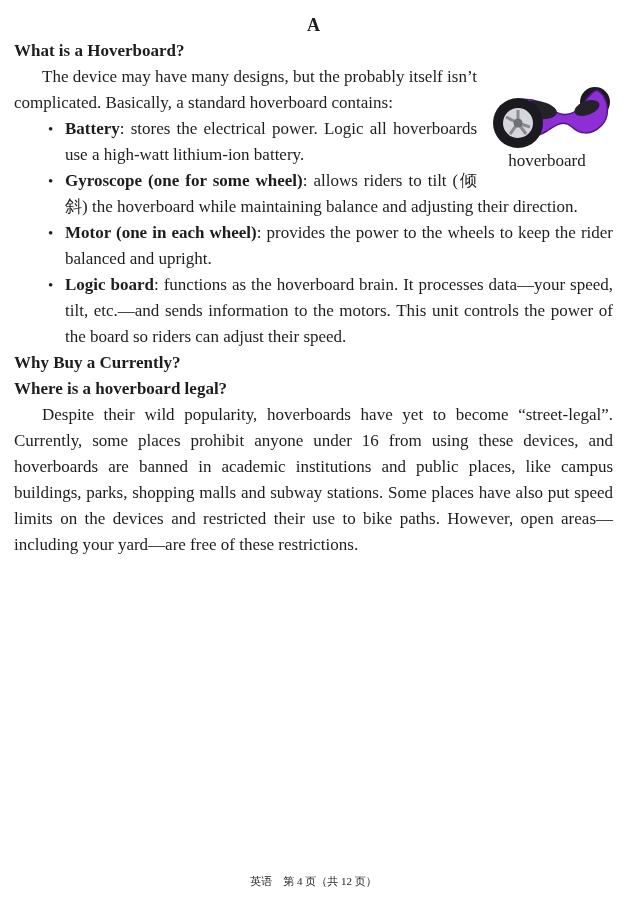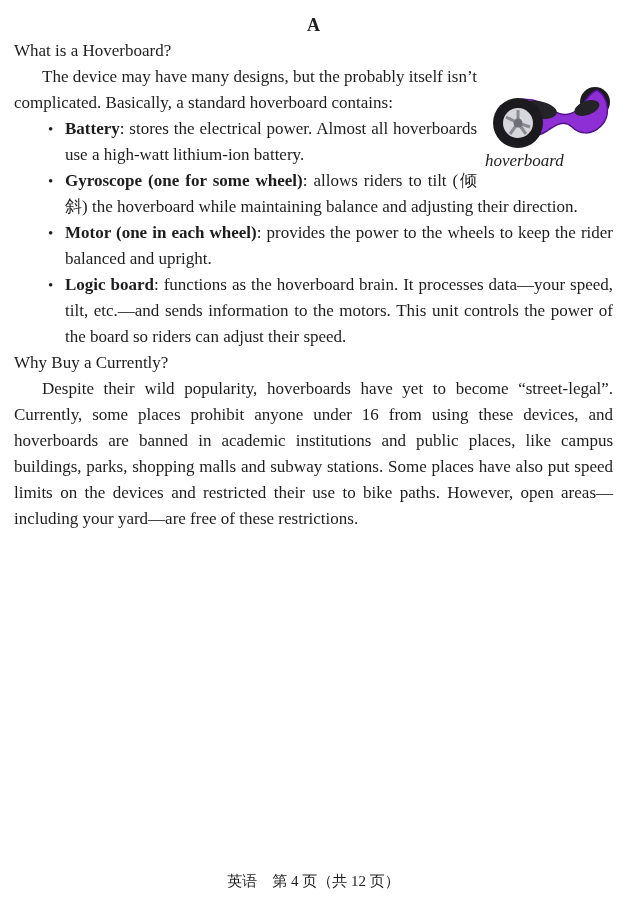--- a/index.html
+++ b/index.html
@@ -21,39 +21,38 @@
     text-align: center;
     font-weight: bold;
     font-size: 18px;
   }
   .para {
     margin: 0;
     text-align: justify;
     text-indent: 28px;
   }
   .heading {
-    font-weight: normal;
+    font-weight: bold;
     text-align: left;
     text-indent: 0;
   }
   
   .hb-figure {
     float: right;
     width: 128px;
     margin: 2px 0 0 8px;
     text-align: right;
     text-indent: 0;
   }
   .hb-figure svg { display: block; }
   .hb-caption {
     display: block;
-    font-style: italic;
     line-height: 22px;
     padding-right: 4px;
-    text-align: left;
+    text-align: center;
   }
   ul.component-list {
     list-style: none;
     margin: 0;
     padding: 0;
   }
   ul.component-list li {
     position: relative;
     margin-left: 51px;
     text-align: justify;
@@ -63,21 +62,21 @@
     left: -17px;
     top: 0;
     font-size: 15px;
   }
   .page-footer {
     position: absolute;
     left: 0;
     right: 0;
     bottom: 8px;
     text-align: center;
-    font-size: 15px;
+    font-size: 11px;
     color: #1d1d1f;
   }
 </style>
 </head>
 <body>
 
 <div class="page">
 
   <div class="section-label">A</div>
 
@@ -115,35 +114,36 @@
       </svg>
       <span class="hb-caption">hoverboard</span>
     </span>
   </div>
 
 
   <p class="para">The device may have many designs, but the probably itself isn’t complicated. Basically, a standard hoverboard contains:</p>
 
   <ul class="component-list">
     <li>
-      <span class="bullet">•</span><b>Battery</b><span>: stores the electrical power. Almost all hoverboards use a high-watt lithium-ion battery.</span>
+      <span class="bullet">•</span><b>Battery</b><span>: stores the electrical power. Logic all hoverboards use a high-watt lithium-ion battery.</span>
     </li>
     <li>
       <span class="bullet">•</span><b>Gyroscope (one for some wheel)</b><span>: allows riders to tilt (倾斜) the hoverboard while maintaining balance and adjusting their direction.</span>
     </li>
     <li>
       <span class="bullet">•</span><b>Motor (one in each wheel)</b><span>: provides the power to the wheels to keep the rider balanced and upright.</span>
     </li>
     <li>
       <span class="bullet">•</span><b>Logic board</b><span>: functions as the hoverboard brain. It processes data—your speed, tilt, etc.—and sends information to the motors. This unit controls the power of the board so riders can adjust their speed.</span>
     </li>
   </ul>
 
 
   <div class="heading">Why Buy a Currently?</div>
 
 
+  <div class="heading">Where is a hoverboard legal?</div>
 
   <p class="para">Despite their wild popularity, hoverboards have yet to become “street-legal”. Currently, some places prohibit anyone under 16 from using these devices, and hoverboards are banned in academic institutions and public places, like campus buildings, parks, shopping malls and subway stations. Some places have also put speed limits on the devices and restricted their use to bike paths. However, open areas—including your yard—are free of these restrictions.</p>
 
   <div class="page-footer">英语　第 4 页（共 12 页）</div>
 
 </div>
 
 </body></html>

